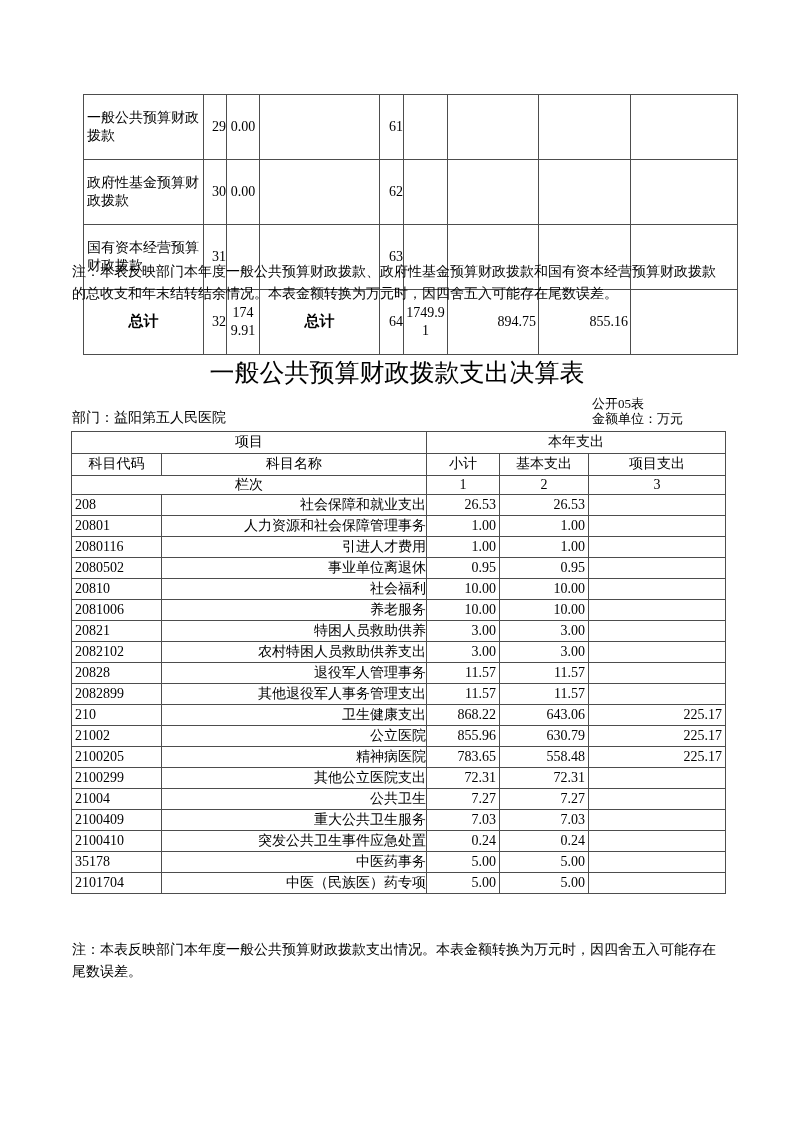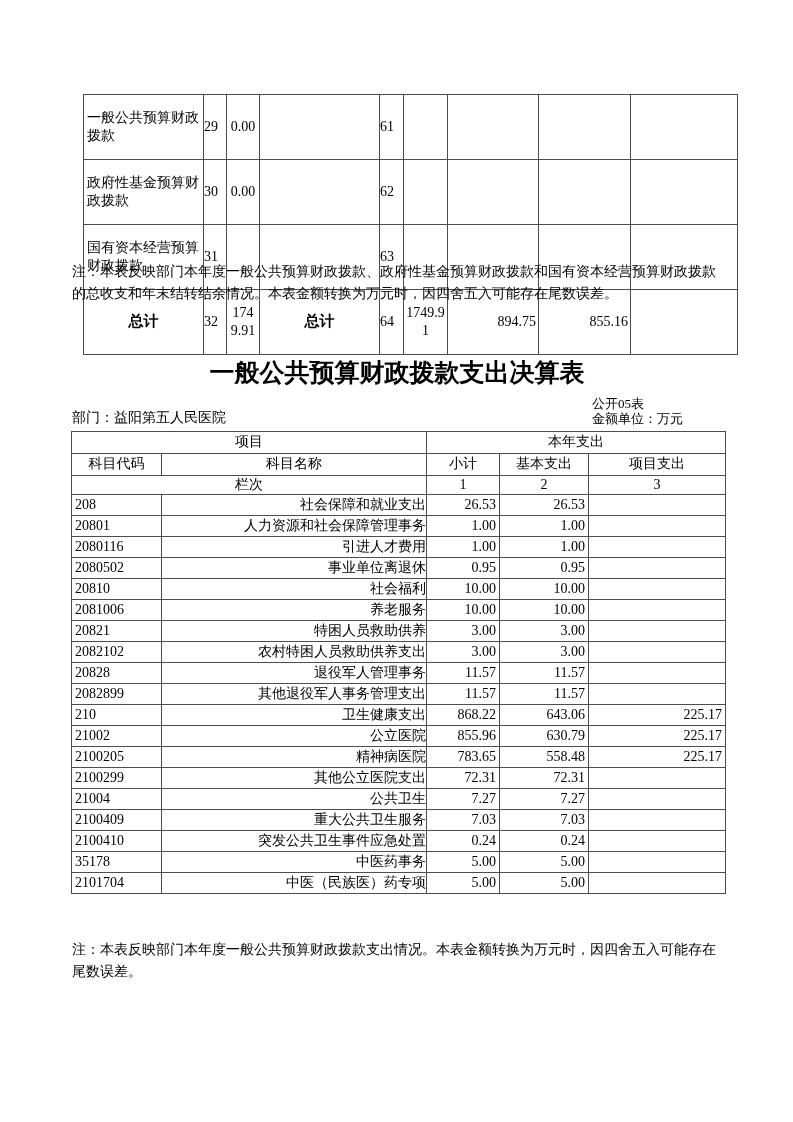--- a/index.html
+++ b/index.html
@@ -10,31 +10,31 @@
   }
   table { border-collapse:collapse; table-layout:fixed; position:absolute; background:#fff; }
   td, th {
     border:1px solid #4d4d4d; padding:0; font-weight:normal;
     font-size:14px; line-height:1.32; overflow:hidden; vertical-align:middle;
   }
   
   #summary-table { left:83px; top:94px; width:654px; }
   #summary-table td { height:40px; }
   #summary-table .label  { text-align:left; padding-left:3px; }
-  #summary-table .rownum { text-align:left;margin-left:36px; }
+  #summary-table .rownum { text-align:right;margin-left:36px; }
   #summary-table .amtwrap{ text-align:center; word-break:break-all; padding:12px 2px; }
   #summary-table .amt    { text-align:right; padding-right:2px; }
   #summary-table .total-row td:nth-child(1),
   #summary-table .total-row td:nth-child(4) {
     text-align:center; font-weight:bold; font-size:15px; padding-left:0;
   }
   
   .title {
     position:absolute; left:72px; top:356px; width:650px; margin:0;
-    text-align:center; font-size:25px; font-weight:bold;
+    text-align:center; font-size:25px; font-weight:normal;
     font-family:"Liberation Sans","DejaVu Sans",sans-serif;
   }
   .table-code { position:absolute; left:592px; top:395px; font-size:13px; }
   .dept       { position:absolute; left:72px;  top:409px; font-size:14px; }
   .unit       { position:absolute; left:592px; top:410px; font-size:13px; }
   .note {
     position:absolute; left:72px; width:653px; font-size:14px; line-height:22px;
     text-align:left;
   }
   .note1 { top:261px; }

